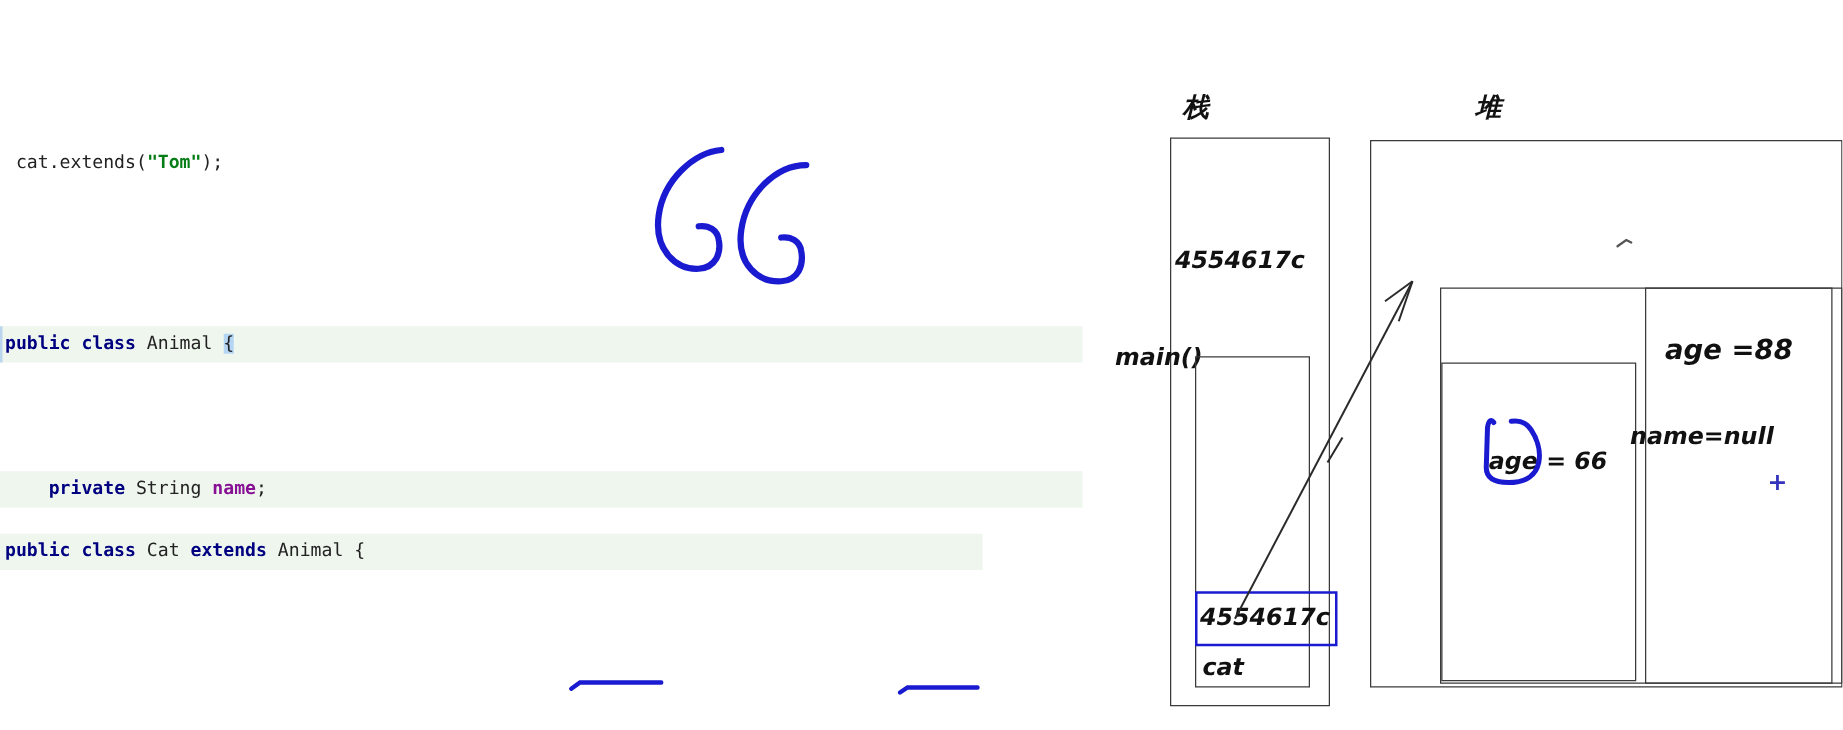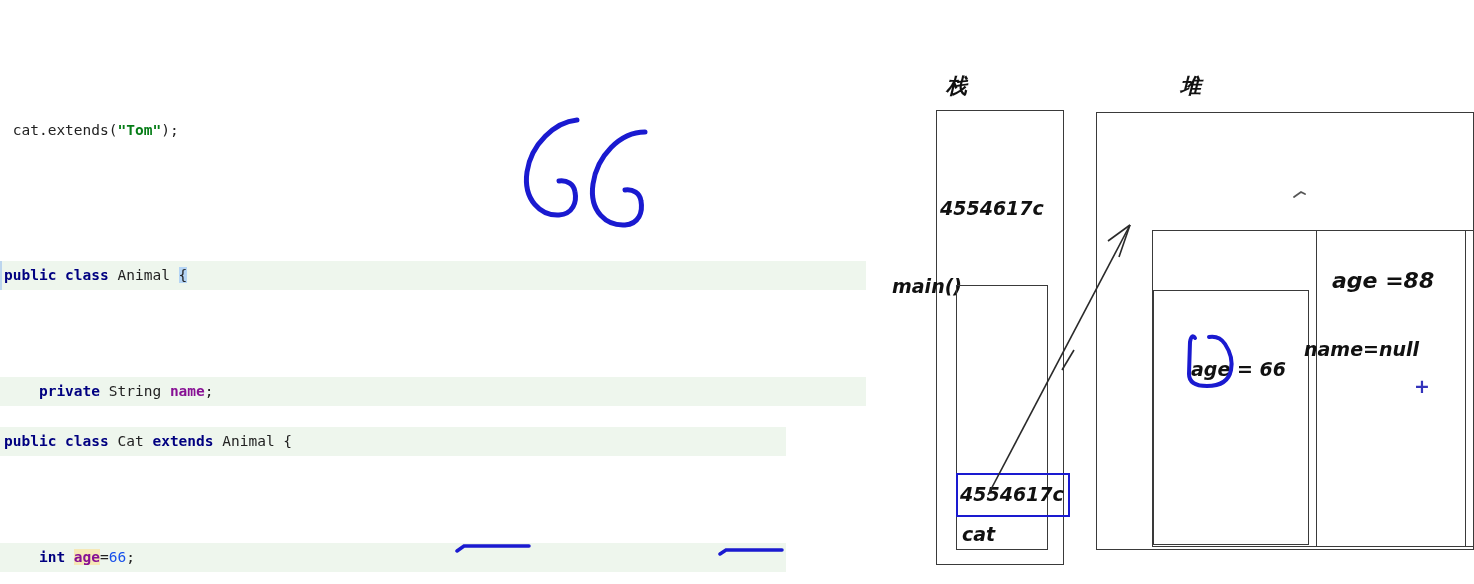--- a/index.html
+++ b/index.html
@@ -117,21 +117,20 @@
 
     
 
     
   </div>
 
   <div class="code-panel" id="panel-bottom">
 
     <div class="cline bg-green"><span class="kw">public class</span><span class="plain"> Cat </span><span class="kw">extends</span><span class="plain"> Animal {</span></div>
 
-    <div class="cline bg-green"><span class="plain">    </span><span class="kw">int</span><span class="plain"> </span><span class="fieldh">age</span><span class="plain">=</span><span class="num">66</span><span class="plain">;</span></div>
 
     
 
     
 
     
 
     
 
     

